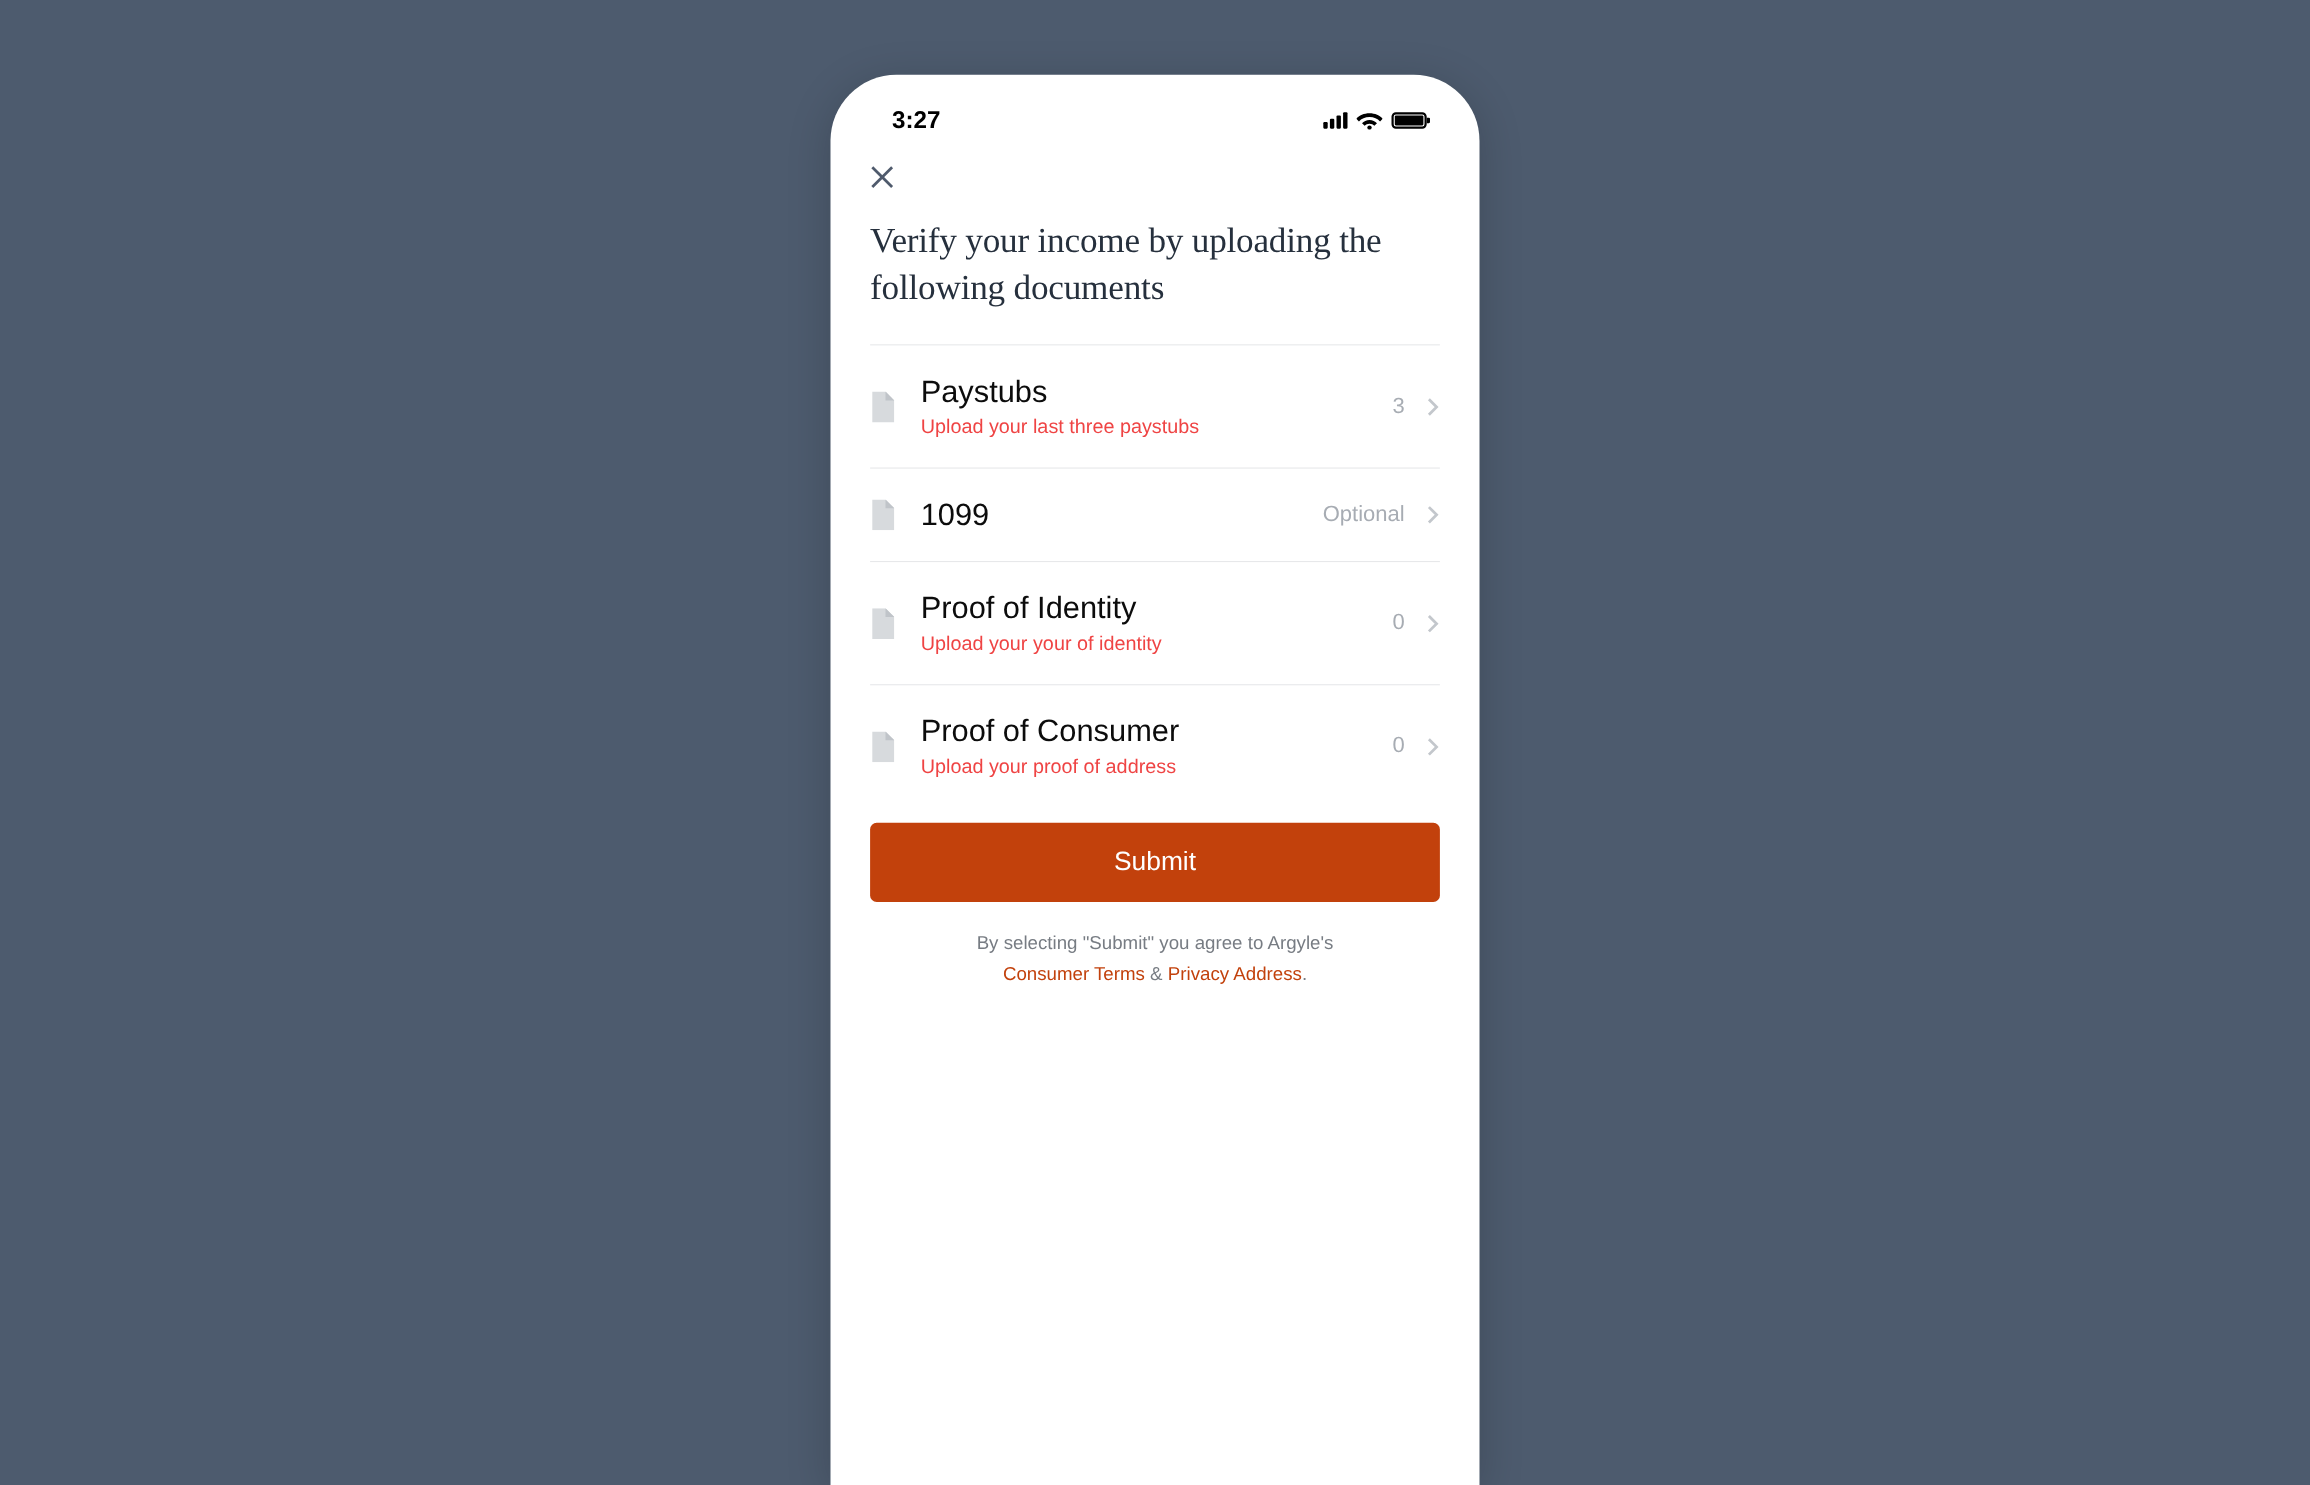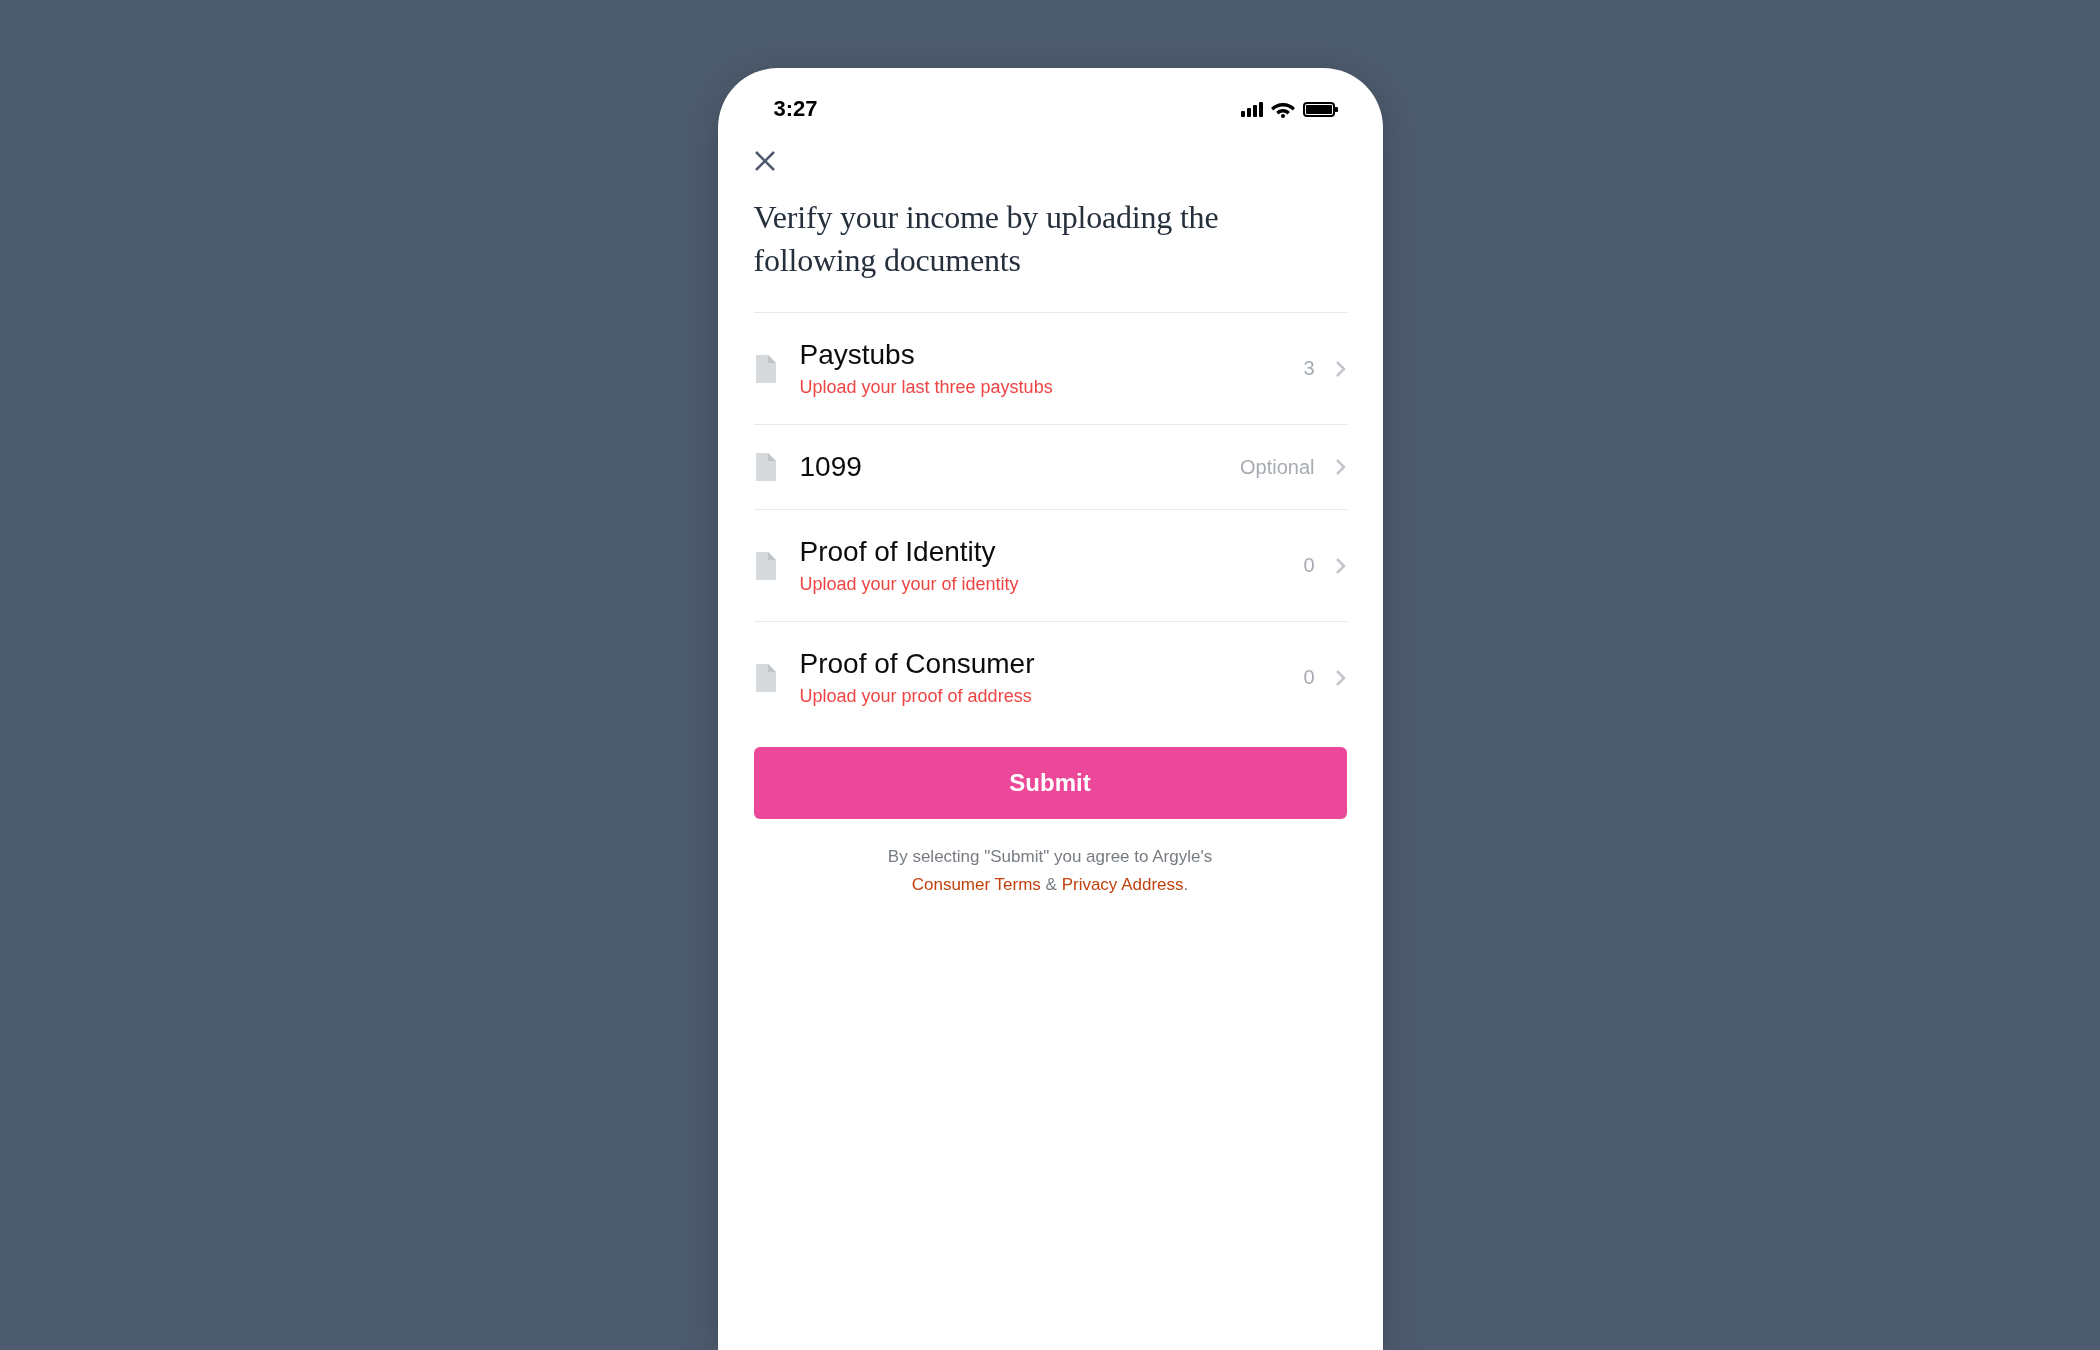--- a/index.html
+++ b/index.html
@@ -11,21 +11,21 @@
       background: #4d5b6e;
       width: 2100px;
       height: 1350px;
       font-family: -apple-system, BlinkMacSystemFont, 'Segoe UI', Helvetica, Arial, sans-serif;
       display: flex;
       justify-content: center;
       padding-top: 68px;
       overflow: hidden;
     }
     .phone {
-      width: 665px;
+      width: 590px;
       background: #fff;
       border-radius: 60px 60px 0 0;
       box-shadow: 0 8px 40px rgba(0,0,0,.18);
       position: relative;
       overflow: hidden;
     }
     .status-bar {
       display: flex;
       justify-content: space-between;
       align-items: center;
@@ -139,24 +139,24 @@
     .item-meta {
       font-size: 20px;
       color: #a7acb3;
     }
     .chevron {
       width: 12px;
       height: 18px;
     }
     .submit {
       width: 100%;
-      background: #ec4899;
+      background: #c2410c;
       color: #fff;
       font-size: 24px;
-      font-weight: 700;
+      font-weight: 400;
       border: none;
       border-radius: 6px;
       padding: 22px 0;
       margin-top: 14px;
       cursor: pointer;
     }
     .legal {
       text-align: center;
       font-size: 17px;
       color: #777c83;

